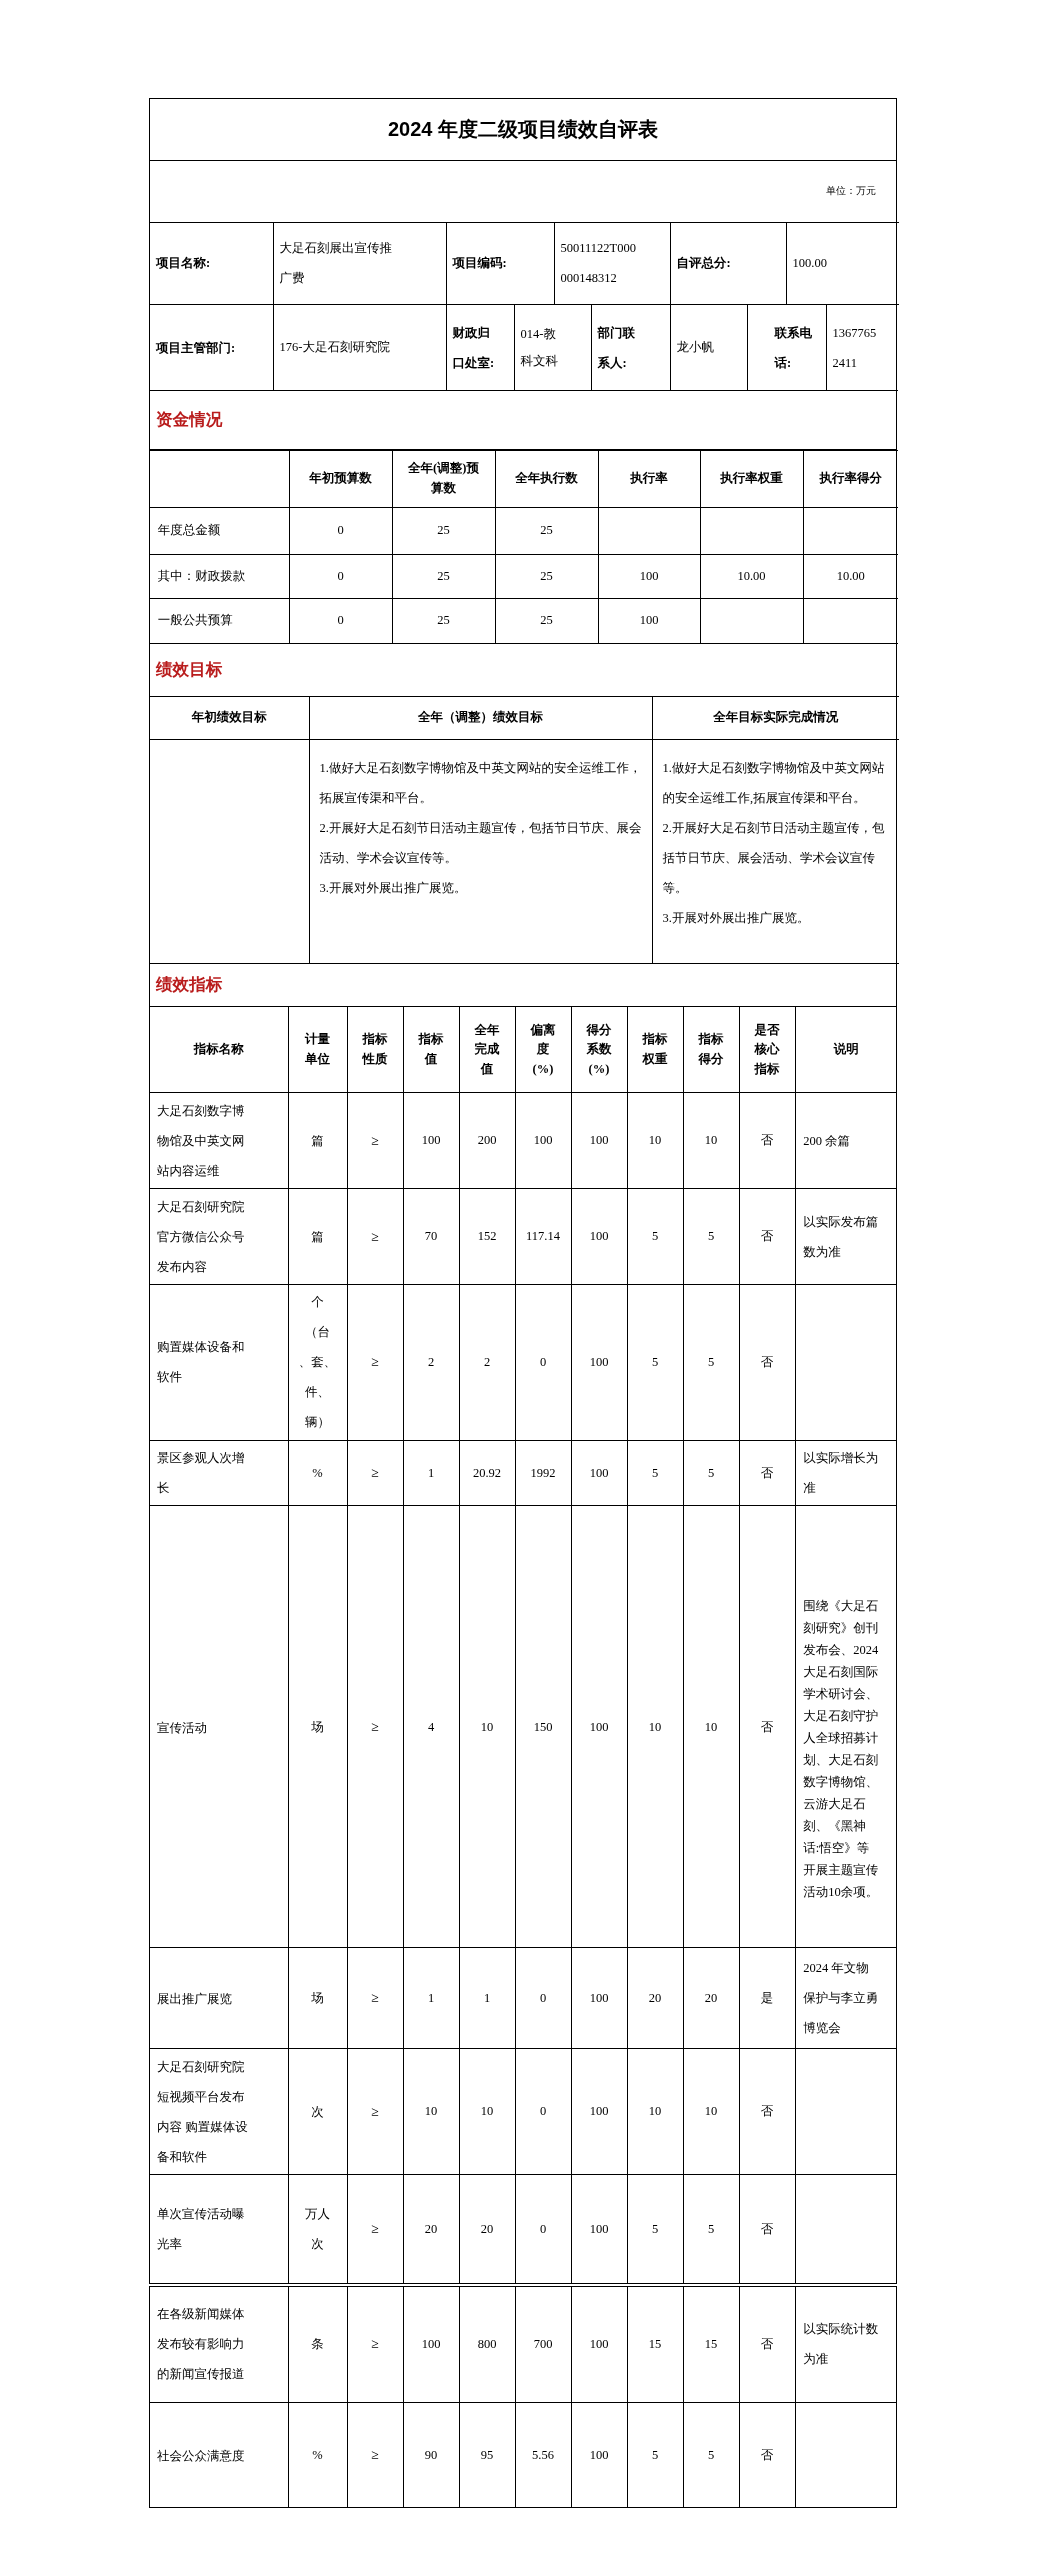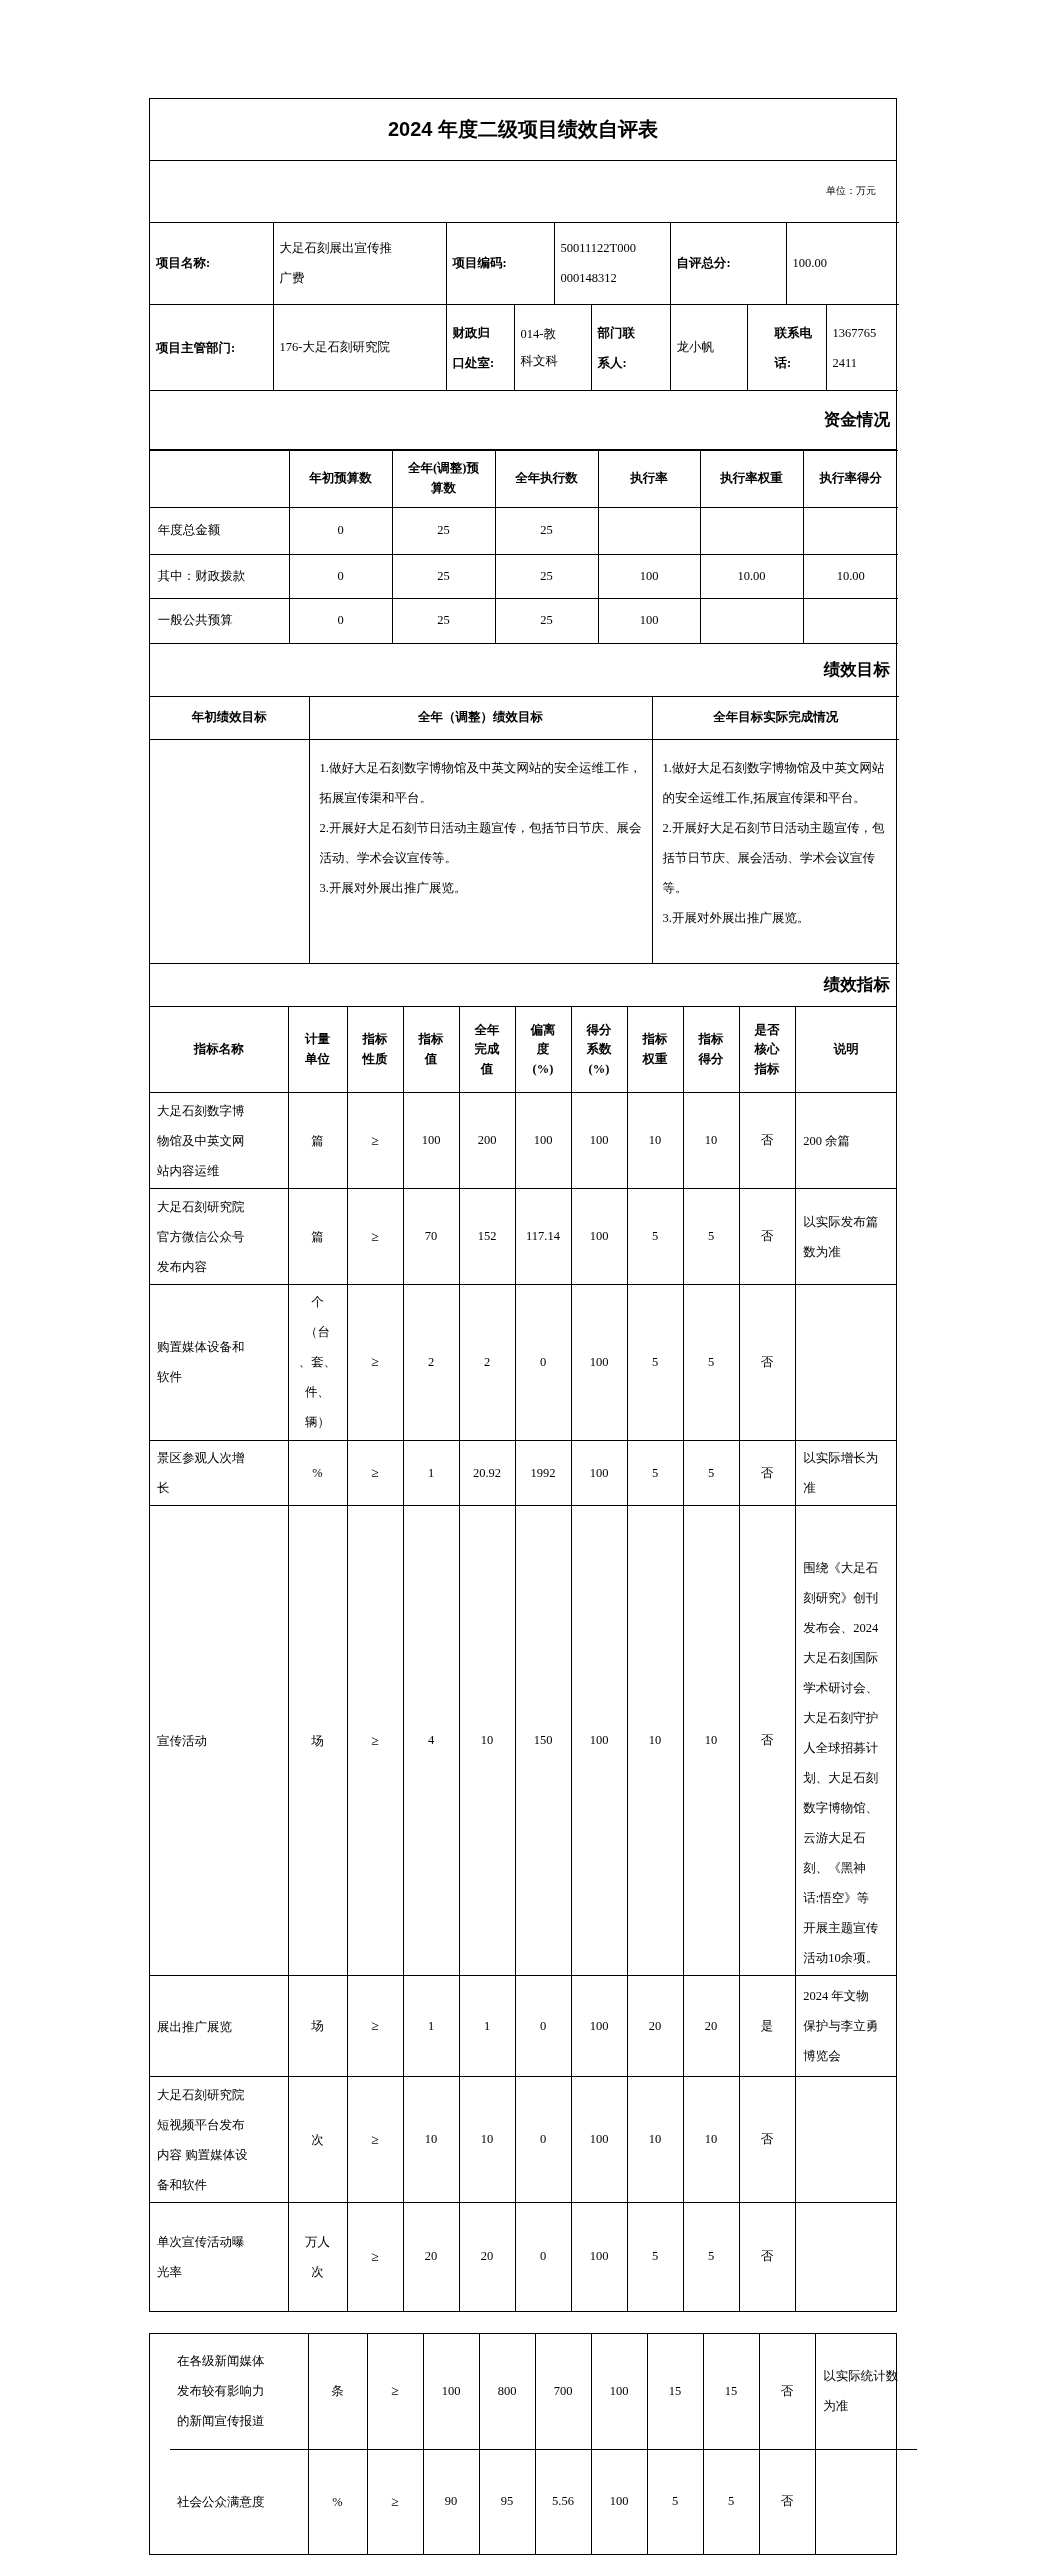--- a/index.html
+++ b/index.html
@@ -4,41 +4,41 @@
 <style>
   * { box-sizing: border-box; }
   html,body { margin:0; padding:0; }
   body {
     width:1040px; height:2576px; background:#ffffff; color:#000;
     font-family:"Liberation Serif","DejaVu Serif",serif;
     position:relative;
   }
   .doc { position:absolute; left:149px; top:98px; width:748px; }
   .sec { border:1.8px solid #000; background:#fff; }
-  .sec2 { margin-top:21px;padding-left:20px; }
+  .sec2 { margin-top:2px; }
   table.band { width:100%; border-collapse:collapse; table-layout:fixed; margin-top:-0.8px; }
   .sec table.band:first-child { margin-top:0; }
   td {
     border:0.8px solid #000; vertical-align:middle;
     font-size:12.5px; padding:2.4px 6px;
     white-space:pre-line; word-break:break-all; overflow:hidden;
   }
   td:first-child { border-left:none; }
   td:last-child  { border-right:none; }
   .sec > table:first-child tr:first-child td { border-top:none; }
   .sec > table:last-child tr:last-child td  { border-bottom:none; }
 
   .t-title td {
     text-align:center; font-weight:bold; font-size:20px;
     font-family:"Liberation Sans","DejaVu Sans",sans-serif;
   }
   .t-unit td { text-align:right; padding-right:20px; font-size:10px; }
 
   .sec-title td {
-    text-align:right; color:#000000; font-weight:bold; font-size:16.6px;
+    text-align:left; color:#b91c1c; font-weight:bold; font-size:16.6px;
     font-family:"Liberation Sans","DejaVu Sans",sans-serif;
   }
   .lbl  { font-weight:bold; line-height:30px; }
   .hdr  { font-weight:bold; text-align:center; line-height:1.55; }
   .hdr2 { font-weight:bold; text-align:center; line-height:2.2; }
   .num  { text-align:center; line-height:1.35; }
   .rel  { text-align:center; font-size:13.6px; }
   .unitc{ text-align:center; line-height:30px; }
   .name { line-height:30px; padding-left:7.1px; }
   .note { line-height:30px; padding-left:7.7px; }
@@ -318,21 +318,21 @@
         <td class="name"><div class="iw w158" style="line-height:30px;">宣传活动</div></td>
         <td class="unitc">场</td>
         <td class="rel">≥</td>
         <td class="num">4</td>
         <td class="num">10</td>
         <td class="num">150</td>
         <td class="num">100</td>
         <td class="num">10</td>
         <td class="num">10</td>
         <td class="num">否</td>
-        <td class="note"><div class="iw w130" style="line-height:30px;margin-top:44px;">围绕《大足石刻研究》创刊发布会、2024大足石刻国际学术研讨会、大足石刻守护人全球招募计划、大足石刻数字博物馆、云游大足石刻、《黑神话:悟空》等开展主题宣传活动10余项。</div></td>
+        <td class="note"><div class="iw w130" style="line-height:22px;margin-top:44px;">围绕《大足石刻研究》创刊发布会、2024大足石刻国际学术研讨会、大足石刻守护人全球招募计划、大足石刻数字博物馆、云游大足石刻、《黑神话:悟空》等开展主题宣传活动10余项。</div></td>
       </tr>
       <tr style="height:101px;">
         <td class="name"><div class="iw w158" style="line-height:30px;">展出推广展览</div></td>
         <td class="unitc">场</td>
         <td class="rel">≥</td>
         <td class="num">1</td>
         <td class="num">1</td>
         <td class="num">0</td>
         <td class="num">100</td>
         <td class="num">20</td>

